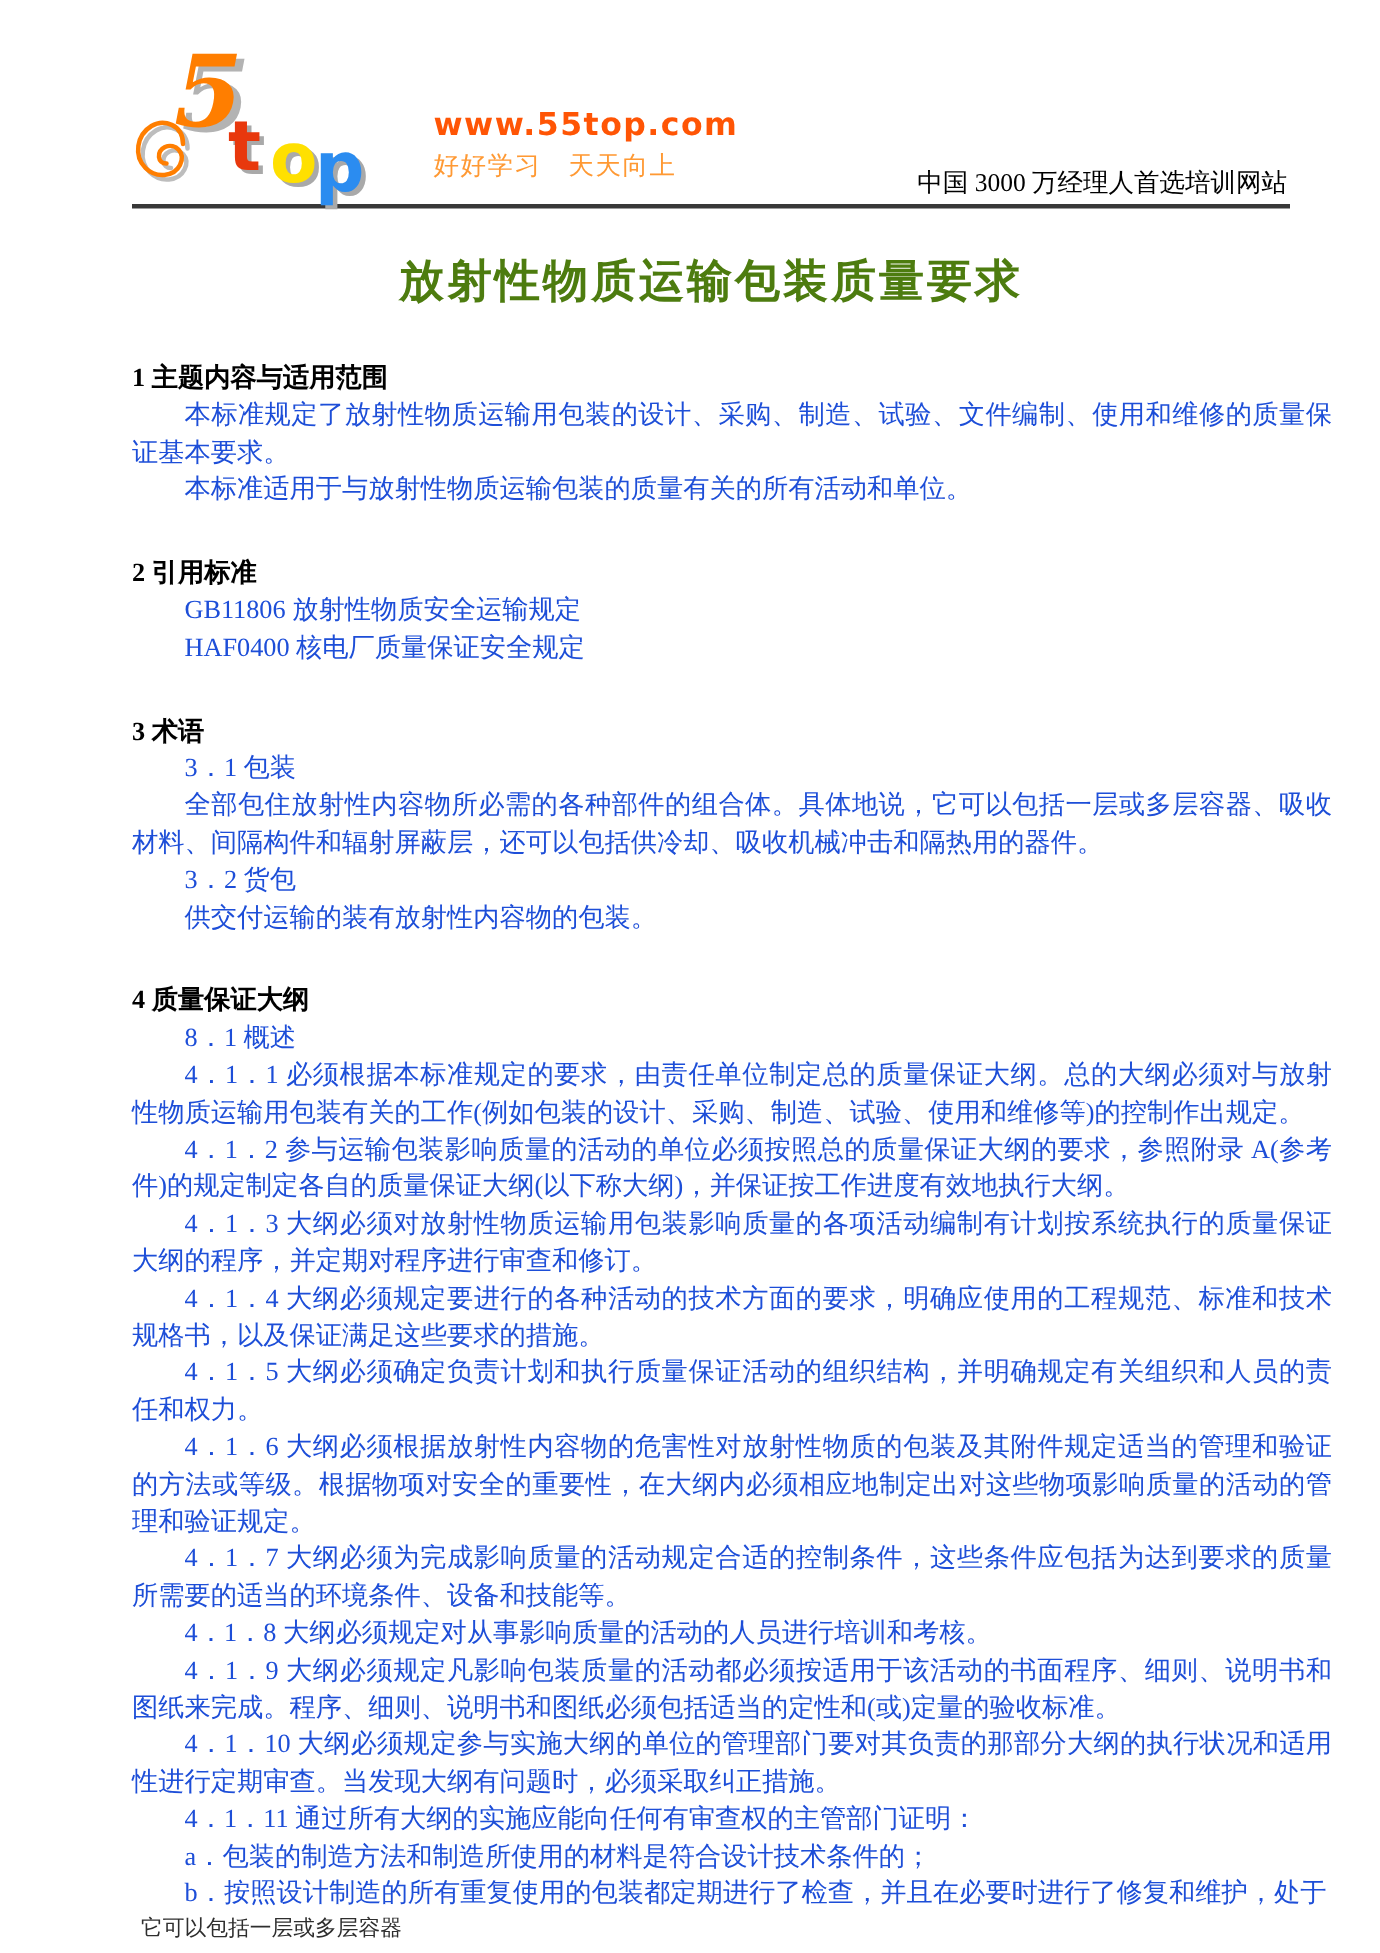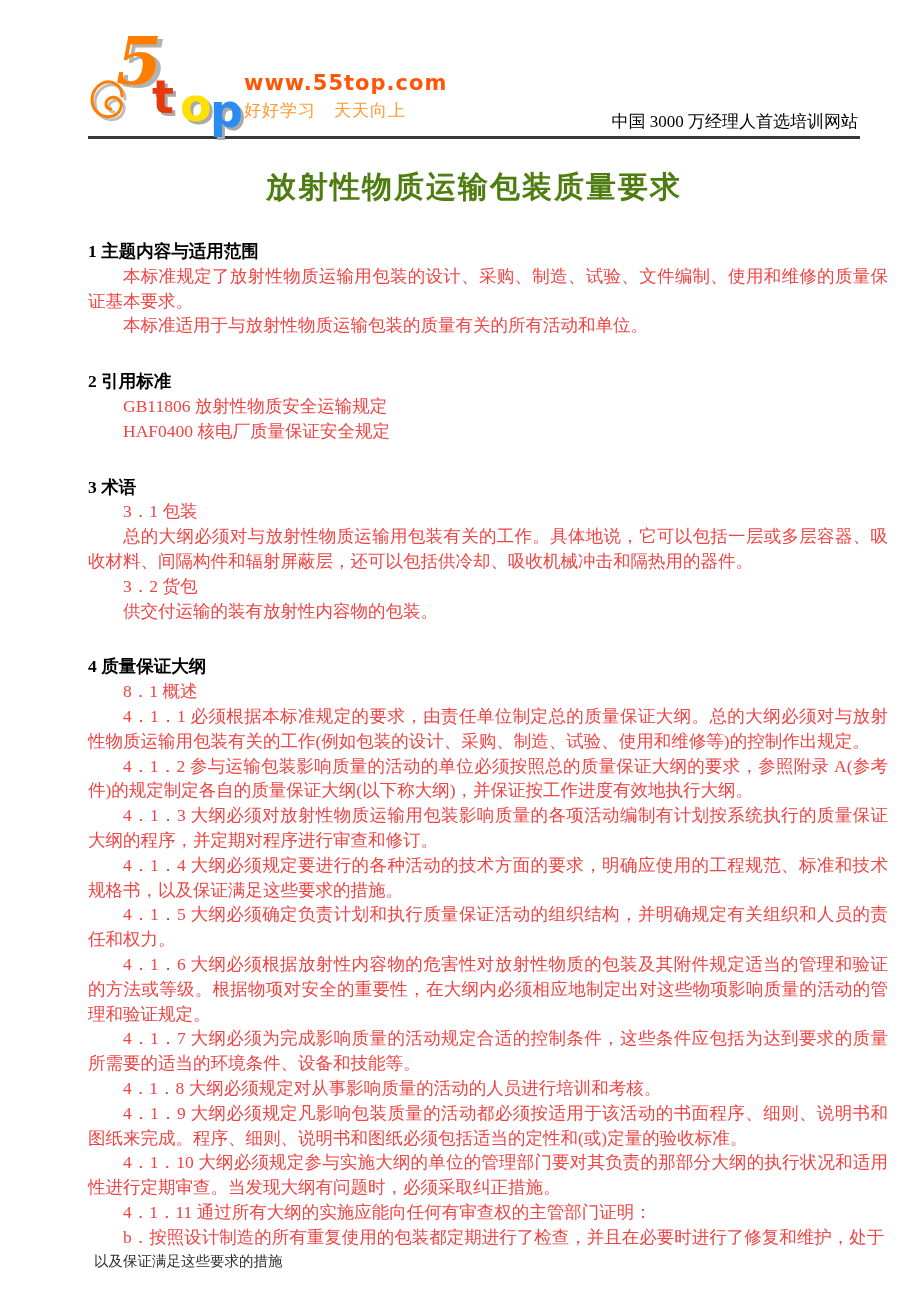--- a/index.html
+++ b/index.html
@@ -46,21 +46,21 @@
   }
   .ltr {
     position: absolute;
     font-family: "DejaVu Sans", sans-serif;
     font-weight: bold; font-size: 46px; line-height: 1;
     text-shadow: 3px 3px 0 #a9a9a9;
   }
   .lt { left: 66px;  top: 32px; color: #e8380d; }
   .lo { left: 94px;  top: 40px; color: #ffe000; }
   .lp { left: 124px; top: 46px; color: #2b8cf0; }
-  .logo-text { padding-top: 30px; }
+  .logo-text { padding-top: 30px; margin-left: 45px; }
   .url {
     font-family: "DejaVu Sans", sans-serif;
     font-weight: bold;
     font-size: 21px; line-height: 1.1;
     color: #ff5505;
     letter-spacing: 1px;
   }
   .tagline {
     font-size: 17px;
     color: #ff9933;
@@ -95,21 +95,21 @@
     font-size: 17.5px;
     line-height: 24.8px;
     margin-top: 31px;
     color: #000;
   }
   .doc-para {
     font-size: 17.5px;
     line-height: 24.8px;
     text-indent: 2em;
     text-align: justify;
-    color: #ef4444;
+    color: #1d4ed8;
   }
   .footer {
     font-size: 14.5px;
     line-height: 22px;
     color: #2e2e2e;
     margin-top: 1px;
     margin-left: 6px;
   }
 </style>
 </head>
@@ -143,34 +143,35 @@
 
   <div class="doc-body">
       <div class="doc-heading">1 主题内容与适用范围</div>
       <div class="doc-para">本标准规定了放射性物质运输用包装的设计、采购、制造、试验、文件编制、使用和维修的质量保证基本要求。</div>
       <div class="doc-para">本标准适用于与放射性物质运输包装的质量有关的所有活动和单位。</div>
       <div class="doc-heading">2 引用标准</div>
       <div class="doc-para">GB11806 放射性物质安全运输规定</div>
       <div class="doc-para">HAF0400 核电厂质量保证安全规定</div>
       <div class="doc-heading">3 术语</div>
       <div class="doc-para">3．1 包装</div>
-      <div class="doc-para">总的大纲必须对与放射性物质运输用包装有关的工作。具体地说，它可以包括一层或多层容器、吸收材料、间隔构件和辐射屏蔽层，还可以包括供冷却、吸收机械冲击和隔热用的器件。</div>
+      <div class="doc-para">全部包住放射性内容物所必需的各种部件的组合体。具体地说，它可以包括一层或多层容器、吸收材料、间隔构件和辐射屏蔽层，还可以包括供冷却、吸收机械冲击和隔热用的器件。</div>
       <div class="doc-para">3．2 货包</div>
       <div class="doc-para">供交付运输的装有放射性内容物的包装。</div>
       <div class="doc-heading">4 质量保证大纲</div>
       <div class="doc-para">8．1 概述</div>
       <div class="doc-para">4．1．1 必须根据本标准规定的要求，由责任单位制定总的质量保证大纲。总的大纲必须对与放射性物质运输用包装有关的工作(例如包装的设计、采购、制造、试验、使用和维修等)的控制作出规定。</div>
       <div class="doc-para">4．1．2 参与运输包装影响质量的活动的单位必须按照总的质量保证大纲的要求，参照附录 A(参考件)的规定制定各自的质量保证大纲(以下称大纲)，并保证按工作进度有效地执行大纲。</div>
       <div class="doc-para">4．1．3 大纲必须对放射性物质运输用包装影响质量的各项活动编制有计划按系统执行的质量保证大纲的程序，并定期对程序进行审查和修订。</div>
       <div class="doc-para">4．1．4 大纲必须规定要进行的各种活动的技术方面的要求，明确应使用的工程规范、标准和技术规格书，以及保证满足这些要求的措施。</div>
       <div class="doc-para">4．1．5 大纲必须确定负责计划和执行质量保证活动的组织结构，并明确规定有关组织和人员的责任和权力。</div>
       <div class="doc-para">4．1．6 大纲必须根据放射性内容物的危害性对放射性物质的包装及其附件规定适当的管理和验证的方法或等级。根据物项对安全的重要性，在大纲内必须相应地制定出对这些物项影响质量的活动的管理和验证规定。</div>
       <div class="doc-para">4．1．7 大纲必须为完成影响质量的活动规定合适的控制条件，这些条件应包括为达到要求的质量所需要的适当的环境条件、设备和技能等。</div>
       <div class="doc-para">4．1．8 大纲必须规定对从事影响质量的活动的人员进行培训和考核。</div>
       <div class="doc-para">4．1．9 大纲必须规定凡影响包装质量的活动都必须按适用于该活动的书面程序、细则、说明书和图纸来完成。程序、细则、说明书和图纸必须包括适当的定性和(或)定量的验收标准。</div>
       <div class="doc-para">4．1．10 大纲必须规定参与实施大纲的单位的管理部门要对其负责的那部分大纲的执行状况和适用性进行定期审查。当发现大纲有问题时，必须采取纠正措施。</div>
       <div class="doc-para">4．1．11 通过所有大纲的实施应能向任何有审查权的主管部门证明：</div>
+      <div class="doc-para">a．包装的制造方法和制造所使用的材料是符合设计技术条件的；</div>
       <div class="doc-para">b．按照设计制造的所有重复使用的包装都定期进行了检查，并且在必要时进行了修复和维护，处于</div>
     </div>
 
-  <div class="footer">以及保证满足这些要求的措施</div>
+  <div class="footer">它可以包括一层或多层容器</div>
 
 </div>
 
 </body></html>

